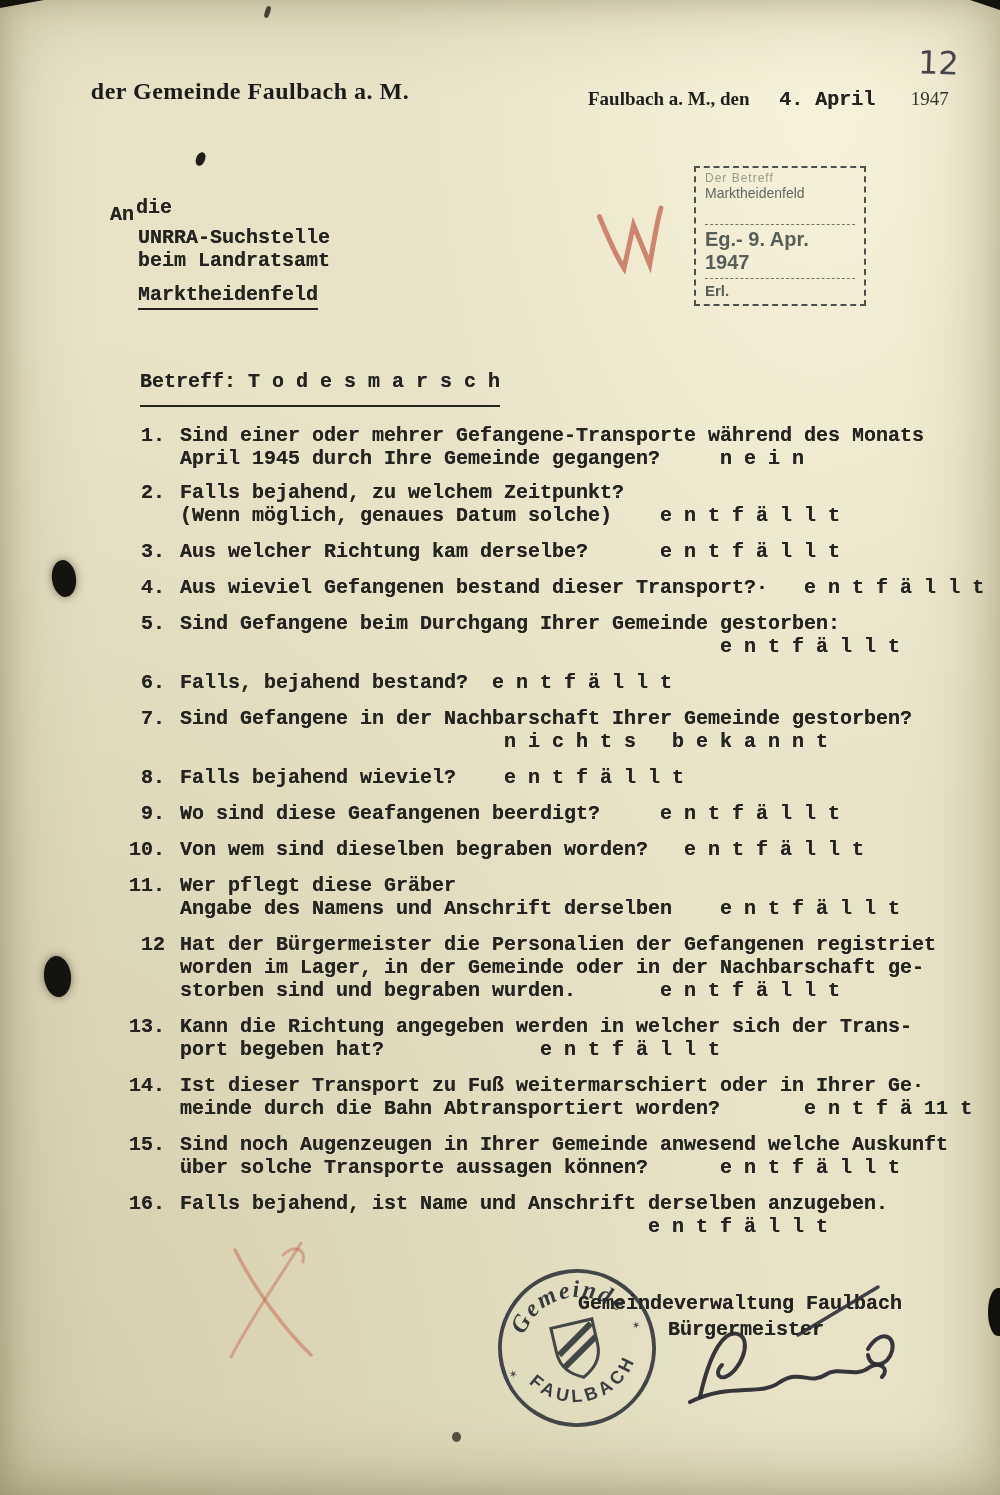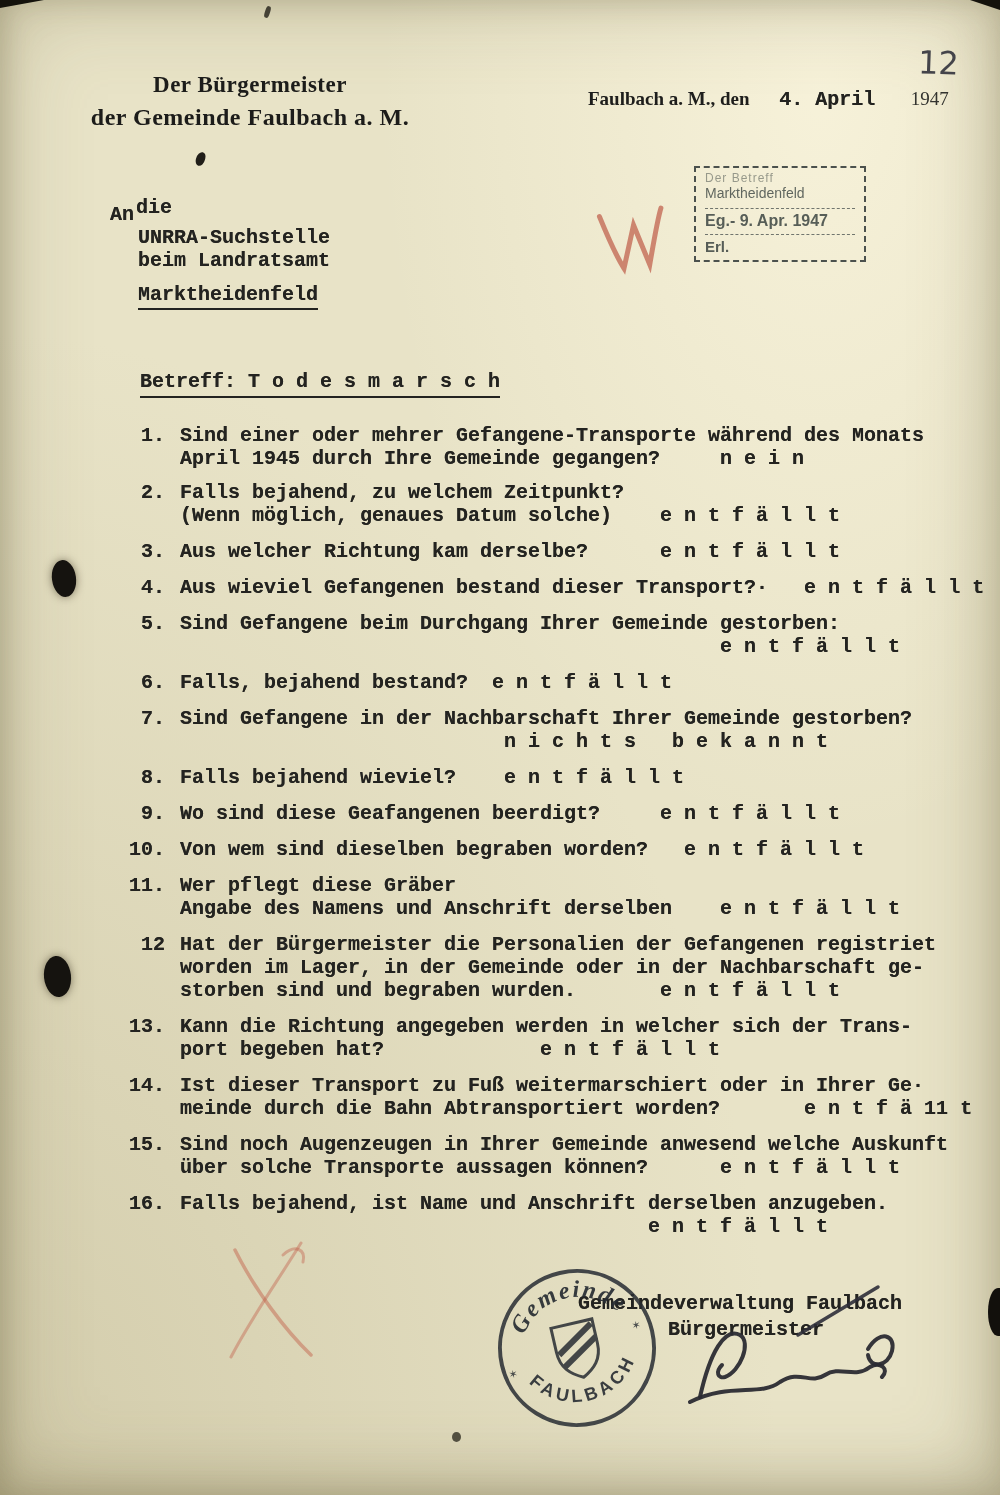--- a/index.html
+++ b/index.html
@@ -55,29 +55,29 @@
     position: absolute; left: 694px; top: 166px; width: 172px;
     border: 2px dashed #4b514d;
     padding: 3px 9px 5px 9px;
     font-family: "Liberation Sans", sans-serif;
     color: #3c4542;
     box-sizing: border-box;
   }
   .receipt-stamp .rs1 { font-size: 12px; letter-spacing: 1px; opacity: .5; }
   .receipt-stamp .rs2 { font-size: 14px; opacity: .8; }
   .receipt-stamp .rs-entry {
-    font-size: 16px; font-weight: 700; margin-top: 7px; padding-top: 3px;
+    font-size: 20px; font-weight: 700; margin-top: 23px; padding-top: 3px;
     border-top: 1px dashed #5a605c; opacity: .85;
   }
   .receipt-stamp .rs-erl {
     font-size: 15px; font-weight: 700; margin-top: 4px; padding-top: 3px;
     border-top: 1px dashed #5a605c; opacity: .85;
   }
 
-  .subject { position: absolute; left: 140px; top: 370px; border-bottom: 2px solid #232320; padding-bottom: 3px; white-space: pre; }
+  .subject { position: absolute; left: 140px; top: 370px; border-bottom: 2px solid #232320; padding-bottom: 12px; white-space: pre; }
 
   .questions { position: absolute; left: 118px; top: 424px; width: 872px; }
   .q-item { display: flex; margin-bottom: 13px; }
   .q-item:first-child { margin-bottom: 11px; }
   .q-num { width: 47px; text-align: right; flex: none; }
   .q-lines { margin-left: 15px; }
   .q-line { white-space: pre; line-height: 23px; }
 
   .closing { position: absolute; left: 578px; top: 1292px; line-height: 24px; }
   .closing .role { margin-left: 90px; margin-top: 2px; }
@@ -112,21 +112,20 @@
   <div class="artifact top-mark"></div>
   <div class="artifact ink-blot"></div>
   <div class="artifact edge-blotch"></div>
   <div class="artifact bottom-dot"></div>
   <div class="hole-punch punch-1"></div>
   <div class="hole-punch punch-2"></div>
 
   <div class="page-number">12</div>
 
   <header class="sender">
-    <div class="s1">Der Bürgermeister</div>
     <div class="s2">der Gemeinde Faulbach a. M.</div>
   </header>
 
   <div class="dateline">
     <span class="serif place">Faulbach a. M., den</span>
     <span class="typed day">4. April</span>
     <span class="serif year">1947</span>
   </div>
 
   <div class="recipient typed">

